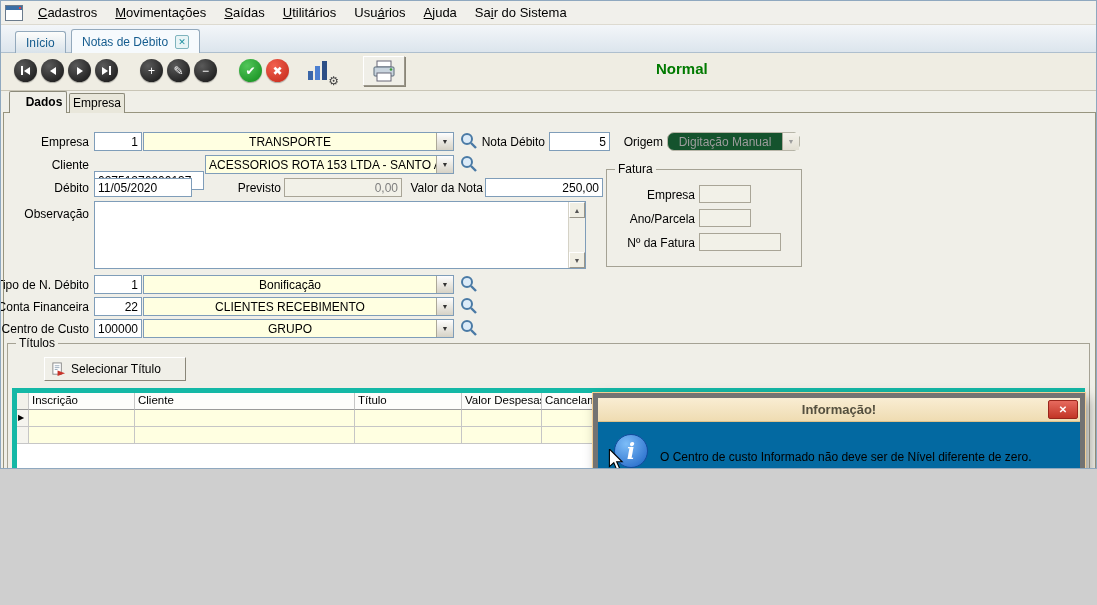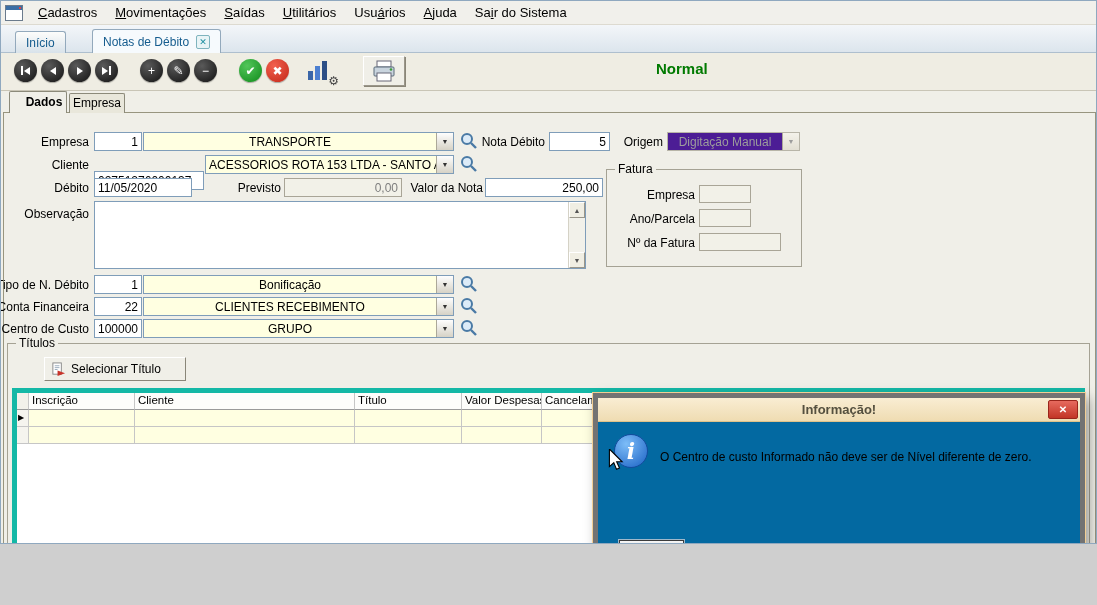--- a/index.html
+++ b/index.html
@@ -1,37 +1,37 @@
 <!DOCTYPE html>
 <html><head>
 <meta charset="utf-8">
 <style>
   * { margin:0; padding:0; box-sizing:border-box; }
   html,body { background:#CFCFCF; }
   body { font-family:"Liberation Sans", sans-serif; }
   #app {
-    position:relative; width:1097px; height:544px; overflow:hidden;
+    position:relative; width:1097px; height:469px; overflow:hidden;
     background:#F0EFE8; border:1px solid #8FA8BF; font-size:12px; color:#000;
   }
   
   .menubar { position:absolute; left:0; top:0; width:100%; height:24px;
     background:#F1F0EB; border-bottom:1px solid #DDDAD0; display:flex; align-items:center; }
   .app-icon { width:18px; height:16px; margin:0 6px 0 4px; border:1px solid #6B7B8C; background:#fff; position:relative; }
   .app-icon::before { content:""; position:absolute; left:0; top:0; right:0; height:4px; background:#3B6EA5; }
   .app-icon::after { content:""; position:absolute; right:1px; top:1px; width:2px; height:2px; background:#D44; }
   .menu-item { padding:0 9px; line-height:23px; font-size:13px; cursor:default; }
   .menu-item .k { text-decoration:underline; }
   
   .tabstrip { position:absolute; left:0; top:24px; width:100%; height:28px;
     background:linear-gradient(#F3F6F9,#DCE5ED); border-bottom:1px solid #AEBFCE; }
   .ttab { position:absolute; border:1px solid #93A9BC; border-bottom:none;
     border-radius:3px 3px 0 0; color:#155C8E; font-size:12px;
     display:flex; align-items:center; padding:0 10px; }
   .ttab.inactive { left:14px; top:6px; height:22px; background:linear-gradient(#FDFDFB,#D8E2EA); }
-  .ttab.active { left:70px; top:4px; height:24px; background:#F6FAFD; gap:7px;margin-left:21px; }
+  .ttab.active { left:70px; top:4px; height:24px; background:#F6FAFD; gap:7px; }
   .tab-close { width:14px; height:14px; border:1px solid #7FB4BE; background:#E8F4F6;
     color:#1E8FA0; font-size:9px; line-height:12px; text-align:center; border-radius:2px; }
   
   .toolbar { position:absolute; left:0; top:52px; width:100%; height:38px;
     background:#EFEDE3; border-bottom:1px solid #C9C5B6; }
   .cbtn { position:absolute; top:58px; width:23px; height:23px; border-radius:50%;
     background:radial-gradient(circle at 35% 30%, #5A5A5A, #111); color:#fff;
     display:flex; align-items:center; justify-content:center; gap:1px; cursor:pointer;
     font-size:14px; box-shadow:0 1px 1px rgba(0,0,0,.3); }
   .cbtn.green { background:radial-gradient(circle at 35% 30%, #53C65A, #0F8A1A); }
@@ -57,21 +57,21 @@
   .txt { position:absolute; z-index:2; height:19px; border:1px solid #7F9DB9; background:#fff;
     font-family:"Liberation Sans", sans-serif; font-size:12px; padding:0 3px; }
   .txt.right { text-align:right; }
   .txt.dis { background:#F2F1E8; color:#7E7E7E; border-color:#A9A597; }
   .combo { position:absolute; z-index:2; height:19px; border:1px solid #7F9DB9; background:#FFFFE1;
     display:flex; align-items:center; }
   .combo .val { flex:1; padding:0 3px; white-space:nowrap; overflow:hidden; font-size:12px;text-align:center; }
   .combo .dd { width:17px; align-self:stretch; background:linear-gradient(#FEFEFE,#D6D2C6);
     border-left:1px solid #ACA899; display:flex; align-items:center; justify-content:center;
     font-size:7px; color:#333; cursor:pointer; }
-  .combo.dis { background:#4c1d95; border-color:#B8B5A8; }
+  .combo.dis { background:#14532d; border-color:#B8B5A8;border-radius:7px; }
   .combo.dis .val { color:#9C9C9C; }
   .combo.dis .dd { color:#9C9C9C; background:linear-gradient(#F4F2EA,#E2DFD3); }
   .mag { position:absolute; z-index:2; width:20px; height:20px; cursor:pointer; }
   .memo { position:absolute; z-index:2; background:#fff; border:1px solid #7F9DB9; }
   .memo textarea { position:absolute; left:0; top:0; width:calc(100% - 17px); height:100%;
     border:none; resize:none; outline:none; font-family:"Liberation Sans", sans-serif; font-size:12px; padding:2px 3px; }
   .sbar { position:absolute; right:0; top:0; width:17px; height:100%; background:#F2F1EA; border-left:1px solid #D5D2C6; }
   .sbtn { position:absolute; left:0; width:16px; height:16px; background:#F0EEE3;
     border:1px solid #9A968A; border-top-color:#FFF; border-left-color:#FFF;
     font-size:7px; color:#555; text-align:center; line-height:15px; }

